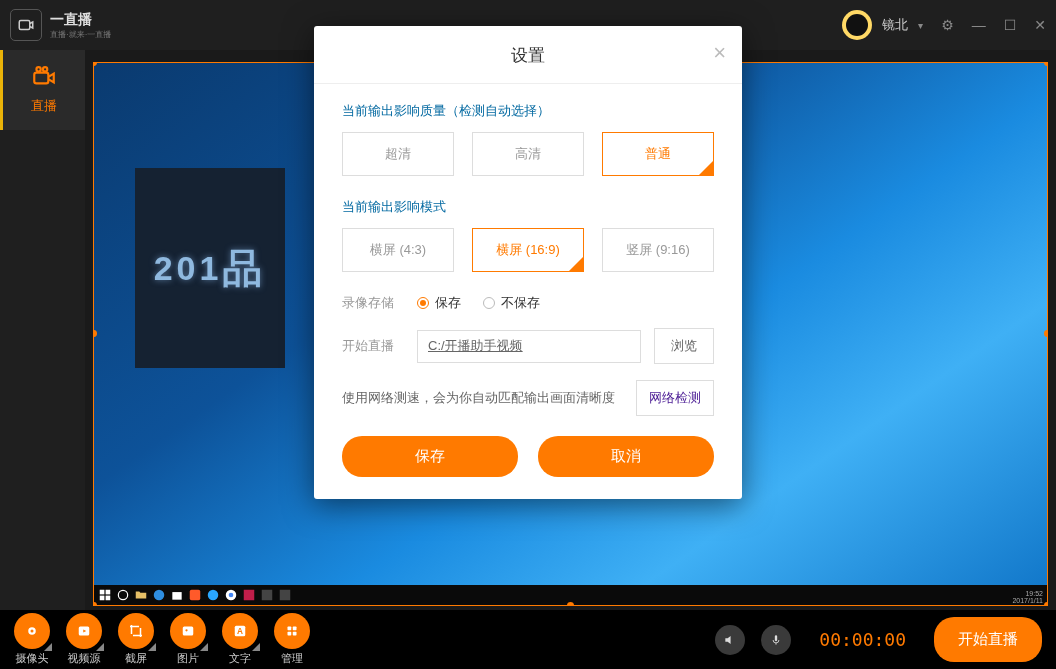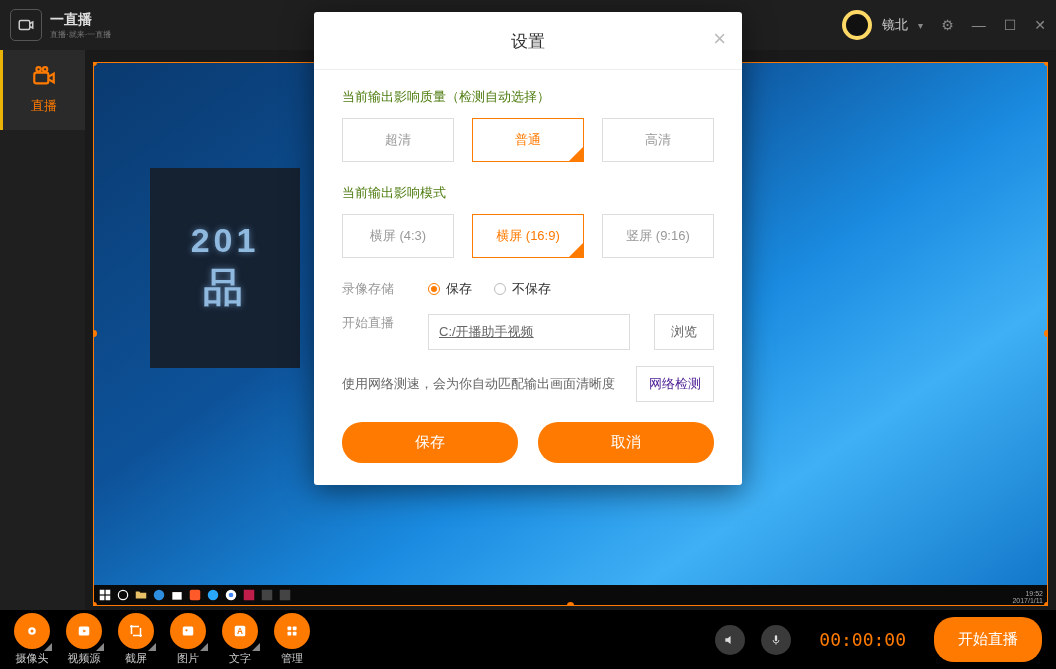--- a/index.html
+++ b/index.html
@@ -29,50 +29,50 @@
 .preview-wrap { flex: 1; padding: 12px 8px 0 8px; position: relative; }
 .preview { width: 100%; height: 544px; border: 1px solid #ff7a00; background: linear-gradient(145deg, #0a3a6f 0%, #0d5299 35%, #1a8be0 58%, #3fb0f5 75%, #0f74c7 100%); position: relative; overflow: hidden; }
 .preview::before { content:""; position:absolute; inset:0; background:
   linear-gradient(60deg, rgba(255,255,255,0.35) 0 2px, transparent 2px 40px) repeat,
   linear-gradient(240deg, rgba(255,255,255,0.15) 0 1px, transparent 1px 30px) repeat;
   mix-blend-mode: screen; opacity:.55; }
 .handle { position: absolute; width: 7px; height: 7px; background: #ff7a00; border-radius: 50%; }
 .h-tl{top:-4px;left:-4px}.h-tr{top:-4px;right:-4px}.h-bl{bottom:-4px;left:-4px}.h-br{bottom:-4px;right:-4px}
 .h-t{top:-4px;left:50%;margin-left:-4px}.h-b{bottom:-4px;left:50%;margin-left:-4px}
 .h-l{left:-4px;top:50%;margin-top:-4px}.h-r{right:-4px;top:50%;margin-top:-4px}
-.poster { position:absolute; left:56px; top:105px; width:150px; height:200px; background:#152232; display:flex; flex-direction:column; align-items:center; justify-content:center; color:#8fb9df; font-size:40px; font-weight:bold; letter-spacing:4px; text-shadow:0 0 6px rgba(150,200,255,.5); }
+.poster { position:absolute; left:41px; top:105px; width:150px; height:200px; background:#152232; display:flex; flex-direction:row; align-items:center; justify-content:center; color:#8fb9df; font-size:40px; font-weight:bold; letter-spacing:4px; text-shadow:0 0 6px rgba(150,200,255,.5); }
 .poster span:first-child{font-size:34px;}
 .taskbar { position: absolute; left:0; right:0; bottom:0; height:20px; background:#0a0a0a; display:flex; align-items:center; padding:0 4px; gap:4px; }
 .tb-icon{width:14px;height:14px;display:inline-block;}
 .tb-right{position:absolute;right:4px;bottom:1px;color:#aaa;font-size:7px;text-align:right;line-height:1;}
 
 .bottombar { height: 59px; background: #000; display: flex; align-items: center; padding: 0 14px; gap: 16px; }
 .tool { display:flex; flex-direction:column; align-items:center; gap:2px; cursor:pointer; }
 .tool-icon { width: 36px; height: 36px; border-radius: 50%; background: #ff7a00; display:flex; align-items:center; justify-content:center; position:relative; }
 .tool-icon svg { width: 18px; height: 18px; fill:#fff; }
 .tool-label { color:#ccc; font-size:11px; }
 .tool-caret { position:absolute; right:-2px; bottom:-2px; width:0;height:0; border:4px solid transparent; border-bottom-color:#888; border-right-color:#888; }
 .bottom-spacer { flex:1; }
 .circ-btn { width:30px; height:30px; border-radius:50%; background:#3a3a3a; display:flex; align-items:center; justify-content:center; cursor:pointer; }
 .circ-btn svg { width:14px; height:14px; fill:#ddd; }
 .timer { color:#ff7a00; font-size:18px; font-family:monospace; margin: 0 12px; }
 .start-btn { background:#ff7a00; color:#fff; border:none; border-radius:20px; padding:13px 24px; font-size:15px; cursor:pointer; }
 
-.modal-backdrop { position:absolute; inset:0; display:flex; align-items:flex-start; justify-content:center; padding-top:12px; pointer-events:none; }
+.modal-backdrop { position:absolute; inset:0; display:flex; align-items:flex-start; justify-content:center; padding-top:26px; pointer-events:none; }
 .modal { width: 428px; background:#fff; border-radius:3px; box-shadow:0 6px 30px rgba(0,0,0,.5); pointer-events:auto; }
 .modal-head { display:flex; align-items:center; justify-content:center; position:relative; padding:18px 0 16px; border-bottom:1px solid #eee; }
 .modal-title { font-size:17px; color:#333; }
 .modal-close { position:absolute; right:16px; top:16px; color:#bbb; font-size:22px; cursor:pointer; line-height:1; }
 .modal-body { padding: 18px 28px 22px; font-size:13px; color:#333; }
-.section-label { color:#4d7c0f; font-size:13px; margin-bottom:12px; }
+.section-label { color:#0369a1; font-size:13px; margin-bottom:12px; }
 .opt-row { display:flex; gap:18px; margin-bottom:22px; }
 .opt-btn { flex:1; border:1px solid #ddd; padding:12px 0; text-align:center; color:#999; cursor:pointer; position:relative; background:#fff; }
 .opt-btn.selected { border-color:#ff7a00; color:#ff7a00; }
 .opt-btn.selected::after { content:""; position:absolute; right:0; bottom:0; width:0; height:0; border:7px solid transparent; border-right-color:#ff7a00; border-bottom-color:#ff7a00; }
-.form-row { display:flex; gap:24px; margin-bottom:16px; }
+.form-row { display:flex; align-items:center; gap:13px; margin-bottom:16px; }
 .form-label { color:#999; width:62px; flex-shrink:0; }
 .radio-group { display:flex; gap:22px; align-items:center; }
 .radio-item { display:flex; align-items:center; gap:6px; cursor:pointer; }
 .radio-dot { width:12px; height:12px; border-radius:50%; border:1px solid #bbb; display:inline-block; position:relative; }
 .radio-item.checked .radio-dot { border-color:#ff7a00; }
 .radio-item.checked .radio-dot::after { content:""; position:absolute; inset:2px; background:#ff7a00; border-radius:50%; }
 .path-input { flex:1; border:1px solid #ddd; padding:8px 10px; font-size:13px; color:#666;text-decoration:underline; }
 .browse-btn { border:1px solid #ddd; background:#fff; padding:8px 16px; cursor:pointer; font-size:13px; color:#666; }
 .checkbox { width:13px; height:13px; border:1px solid #bbb; display:inline-block; }
 .net-row { display:flex; align-items:center; margin:10px 0 20px; }
@@ -265,22 +265,22 @@
 <div class="modal-backdrop">
   <div class="modal">
     <div class="modal-head">
       <span class="modal-title">设置</span>
       <span class="modal-close">×</span>
     </div>
     <div class="modal-body">
       <div class="section-label">当前输出影响质量（检测自动选择）</div>
       <div class="opt-row" id="quality-row">
           <div class="opt-btn">超清</div>
+          <div class="opt-btn">高清</div>
           <div class="opt-btn selected">普通</div>
-          <div class="opt-btn">高清</div>
         </div>
 
       <div class="section-label">当前输出影响模式</div>
       <div class="opt-row" id="mode-row">
           <div class="opt-btn">横屏 (4:3)</div>
           <div class="opt-btn selected">横屏 (16:9)</div>
           <div class="opt-btn">竖屏 (9:16)</div>
         </div>
 
       <div class="form-row">

